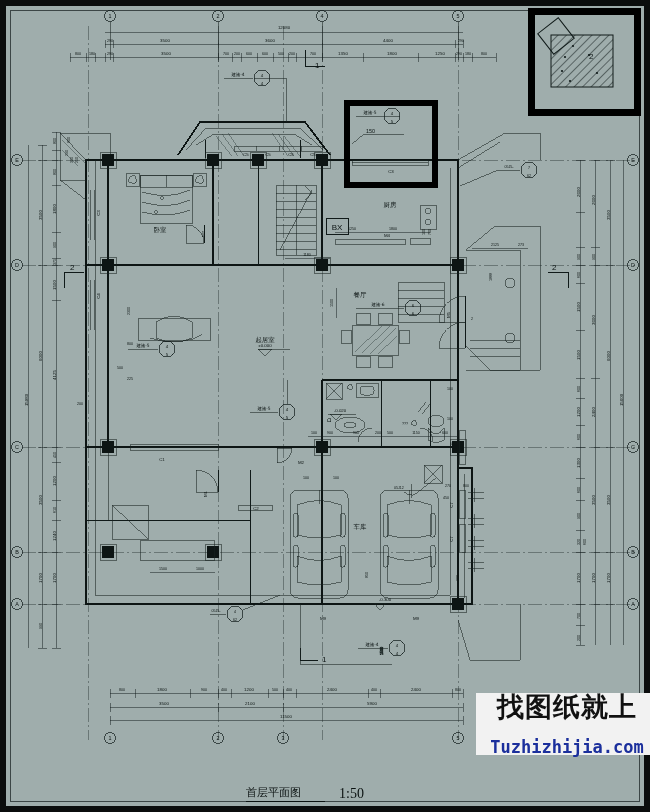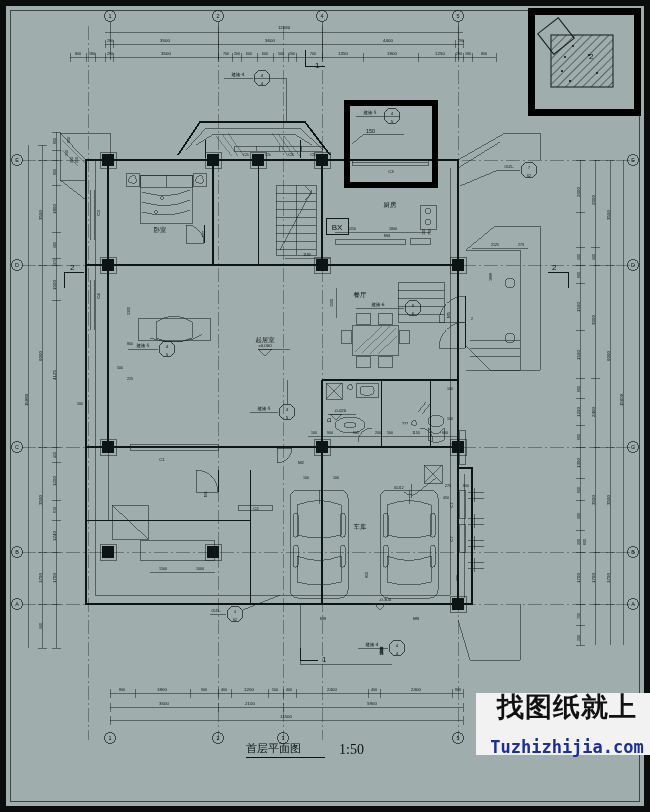--- a/index.html
+++ b/index.html
@@ -60,21 +60,21 @@
     border:7px solid #000;box-sizing:border-box;background:#9fadac;
   }
   
   #hl-box{
     position:absolute;left:344px;top:100px;width:94px;height:88px;
     border:6px solid #000;box-sizing:border-box;
   }
 
   
   #title-row{
-    position:absolute;left:246px;top:736px;width:250px;height:22px;
+    position:absolute;left:246px;top:780px;width:250px;height:22px;
     display:flex;align-items:flex-end;gap:14px;
   }
   #title-cn{font-family:"DejaVu Sans",sans-serif;font-size:11px;color:#0b1211;
             border-bottom:1.4px solid #0b1211;padding:0 24px 1px 0;}
   #title-scale{font-family:"Liberation Serif",serif;font-size:14px;color:#0b1211;text-align:center;}
 </style>
 </head>
 <body>
 
 <div id="sheet">

